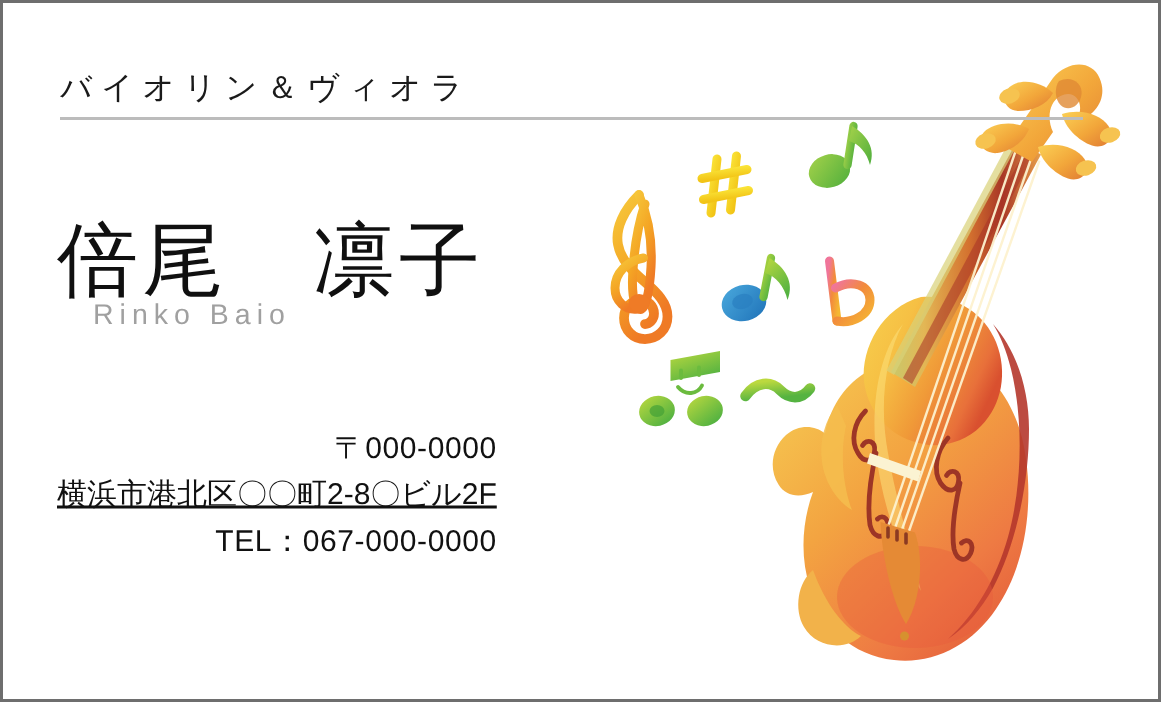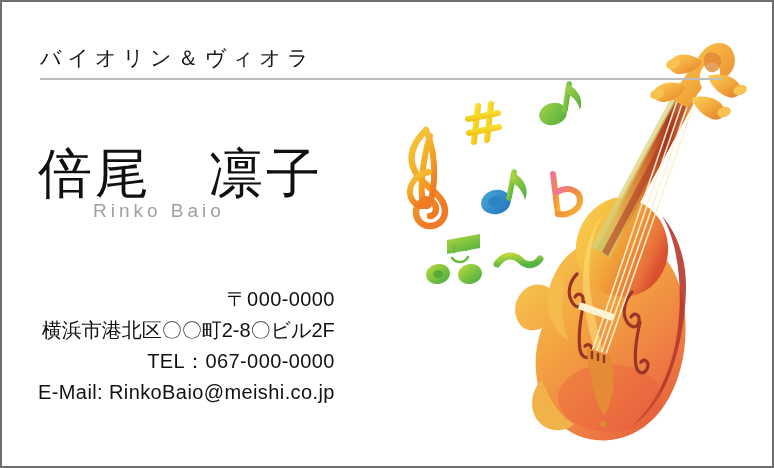--- a/index.html
+++ b/index.html
@@ -59,39 +59,39 @@
     font-weight: 400;
   }
   .name-en {
     position: absolute;
     left: 60px;
     top: 198px;
     font-size: 19px;
     letter-spacing: 4px;
     color: #a0a0a0;
     white-space: nowrap;
-    margin-left: 31px;
   }
 
   
   .contact {
     position: absolute;
     left: 36px;
     top: 282px;
     color: #111111;
     text-align: right;
   }
   .contact-line {
     font-size: 20px;
     line-height: 31px;
     letter-spacing: 0.4px;
     white-space: nowrap;
   }
   .contact-line.addr {
     letter-spacing: 0px;
+    text-decoration: underline;
   }
 
   
   .art {
     position: absolute;
     left: 0;
     top: 0;
     width: 774px;
     height: 468px;
     pointer-events: none;
@@ -341,17 +341,16 @@
     <div class="divider"></div>
 
     <div class="name-ja">倍尾　凛子</div>
 
     <div class="name-en">Rinko Baio</div>
 
     <div class="contact">
       <div class="contact-line">〒000-0000</div>
       <div class="contact-line addr">横浜市港北区〇〇町2-8〇ビル2F</div>
       <div class="contact-line">TEL：067-000-0000</div>
-      <div class="contact-line">E-Mail: RinkoBaio@meishi.co.jp</div>
     </div>
 
   </div>
 </div>
 
 </body></html>

